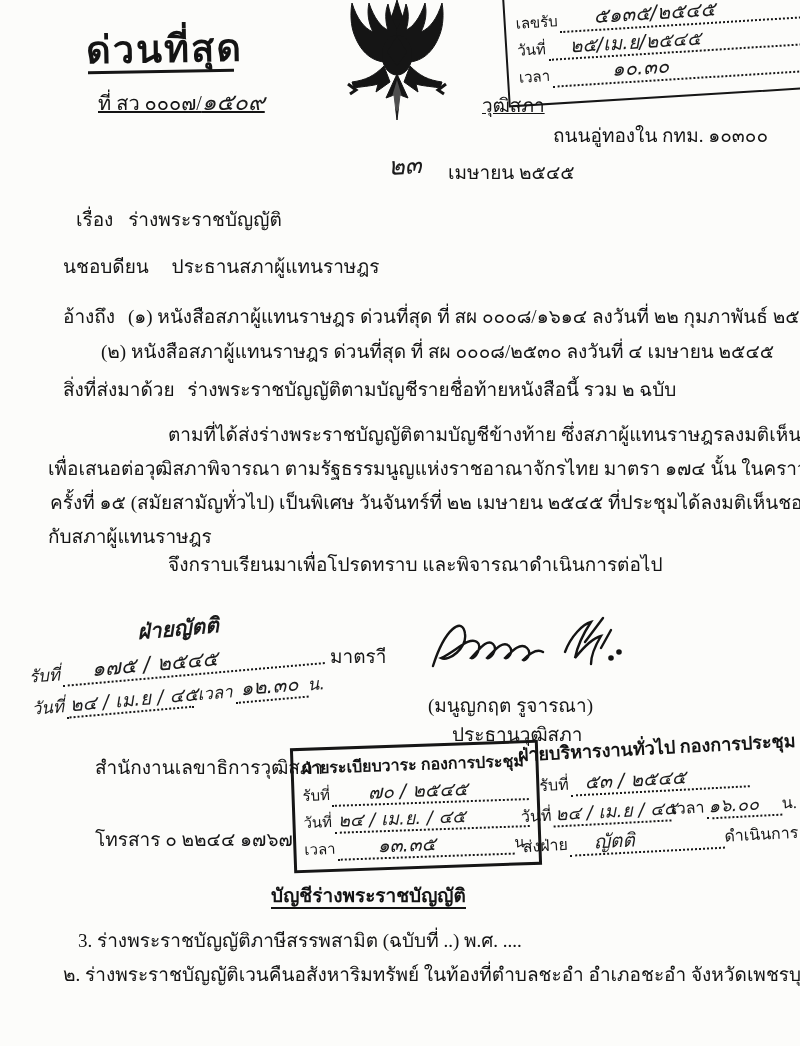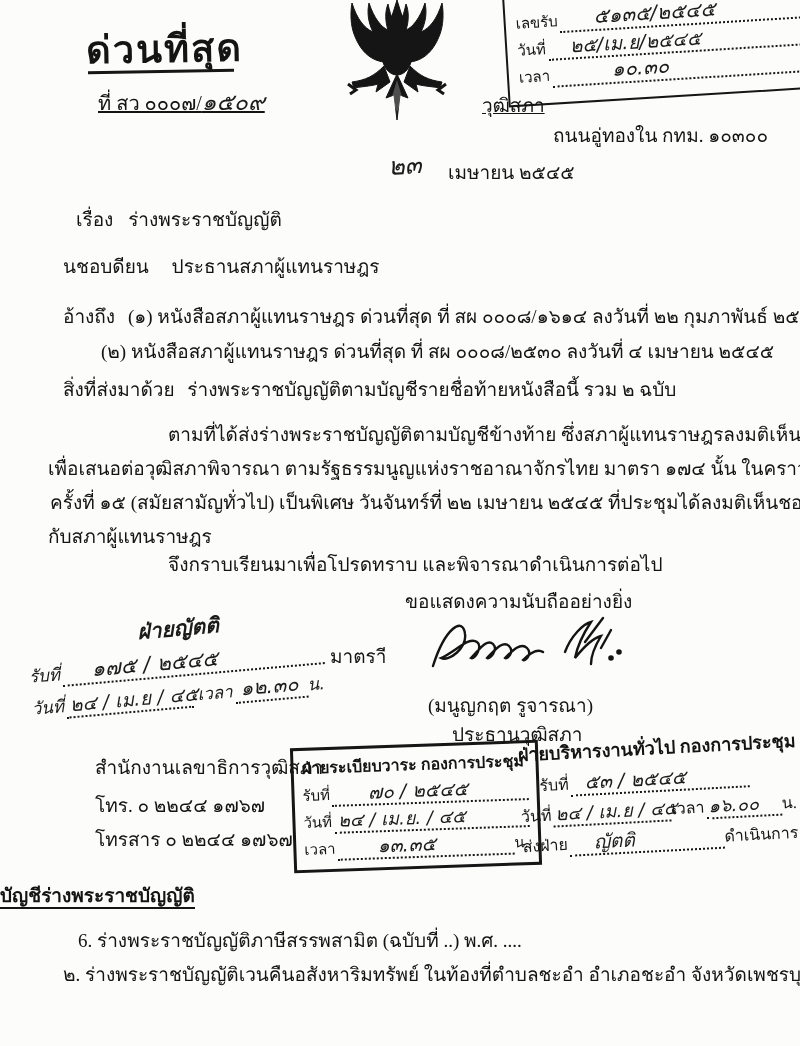--- a/index.html
+++ b/index.html
@@ -118,21 +118,20 @@
     <span>สิ่งที่ส่งมาด้วย</span>
     <span style="margin-left:8px;">ร่างพระราชบัญญัติตามบัญชีรายชื่อท้ายหนังสือนี้ รวม ๒ ฉบับ</span>
   </div>
 
   <div class="abs" style="left:168px;top:419px;">ตามที่ได้ส่งร่างพระราชบัญญัติตามบัญชีข้างท้าย ซึ่งสภาผู้แทนราษฎรลงมติเห็นชอบแล้ว</div>
   <div class="abs" style="left:48px;top:453px;">เพื่อเสนอต่อวุฒิสภาพิจารณา ตามรัฐธรรมนูญแห่งราชอาณาจักรไทย มาตรา ๑๗๔ นั้น ในคราวประชุมวุฒิสภา</div>
   <div class="abs" style="left:50px;top:487px;">ครั้งที่ ๑๕ (สมัยสามัญทั่วไป) เป็นพิเศษ วันจันทร์ที่ ๒๒ เมษายน ๒๕๔๕ ที่ประชุมได้ลงมติเห็นชอบด้วย</div>
   <div class="abs" style="left:48px;top:521px;text-align:right;">กับสภาผู้แทนราษฎร</div>
   <div class="abs" style="left:168px;top:549px;">จึงกราบเรียนมาเพื่อโปรดทราบ และพิจารณาดำเนินการต่อไป</div>
 
-  <div class="abs" style="left:405px;top:586px;">ขอแสดงความนับถืออย่างยิ่ง</div>
   <div class="abs" style="left:330px;top:641px;">มาตราี</div>
   <div class="abs" style="left:425px;top:608px;">
     <svg width="230" height="80" viewBox="0 0 230 80">
       <g fill="none" stroke="#141414" stroke-width="2.4" stroke-linecap="round">
         <path d="M8,58 C20,20 38,8 40,26 C42,40 24,54 16,50 C30,44 44,28 52,34
                  C58,38 50,52 46,50 C54,42 62,30 68,36 C74,42 64,52 62,50
                  C70,42 78,32 84,38 C90,44 82,52 80,50 C88,42 96,34 102,40
                  C108,46 100,54 98,52 C104,46 112,40 118,44"></path>
         <path d="M140,44 C146,28 158,16 166,14 C158,26 152,40 150,50 C158,40 168,30 176,28
                  C170,38 166,48 166,56"></path>
@@ -161,21 +160,20 @@
       </span>
       <span class="lbl hand" style="padding-left:4px;">เวลา</span>
       <span class="dots">
         <span class="hv hand" style="left:6px;font-size:20px;">๑๒.๓๐</span>
       </span>
       <span class="lbl hand">น.</span>
     </div>
   </div>
 
   <div class="abs" style="left:95px;top:752px;">สำนักงานเลขาธิการวุฒิสภา</div>
-  <div class="abs" style="left:95px;top:790px;">โทร. ๐ ๒๒๔๔ ๑๗๖๗</div>
   <div class="abs" style="left:95px;top:824px;">โทรสาร ๐ ๒๒๔๔ ๑๗๖๗</div>
 
   <div class="abs stampbox" style="left:292px;top:744px;width:226px;transform:rotate(-2deg);border-width:3px;padding:5px 8px 8px 8px;">
     <div class="stitle" style="font-size:16px;">ฝ่ายระเบียบวาระ กองการประชุม</div>
     <div class="srow" style="height:27px;font-size:15px;">
       <span class="lbl">รับที่</span>
       <span class="dots">
         <span class="hv hand" style="left:36px;font-size:19px;">๗๐ / ๒๕๔๕</span>
       </span>
     </div>
@@ -215,19 +213,19 @@
     </div>
     <div class="srow" style="height:30px;font-size:16px;">
       <span class="lbl">ส่งฝ่าย</span>
       <span class="dots">
         <span class="hv hand" style="left:24px;font-size:19px;">ญัตติ</span>
       </span>
       <span class="lbl">ดำเนินการ</span>
     </div>
   </div>
 
-  <div class="abs" style="left:0;top:880px;width:737px;text-align:left;white-space:normal;">
+  <div class="abs" style="left:0;top:880px;width:737px;text-align:center;white-space:normal;">
     <span class="stitle u-underline">บัญชีร่างพระราชบัญญัติ</span>
   </div>
-  <div class="abs" style="left:78px;top:925px;">6. ร่างพระราชบัญญัติภาษีสรรพสามิต (ฉบับที่ ..) พ.ศ. ....</div>
+  <div class="abs" style="left:78px;top:925px;">3. ร่างพระราชบัญญัติภาษีสรรพสามิต (ฉบับที่ ..) พ.ศ. ....</div>
   <div class="abs" style="left:63px;top:959px;">๒. ร่างพระราชบัญญัติเวนคืนอสังหาริมทรัพย์ ในท้องที่ตำบลชะอำ อำเภอชะอำ จังหวัดเพชรบุรี พ.ศ. .....</div>
 
 </div>
 
 </body></html>

